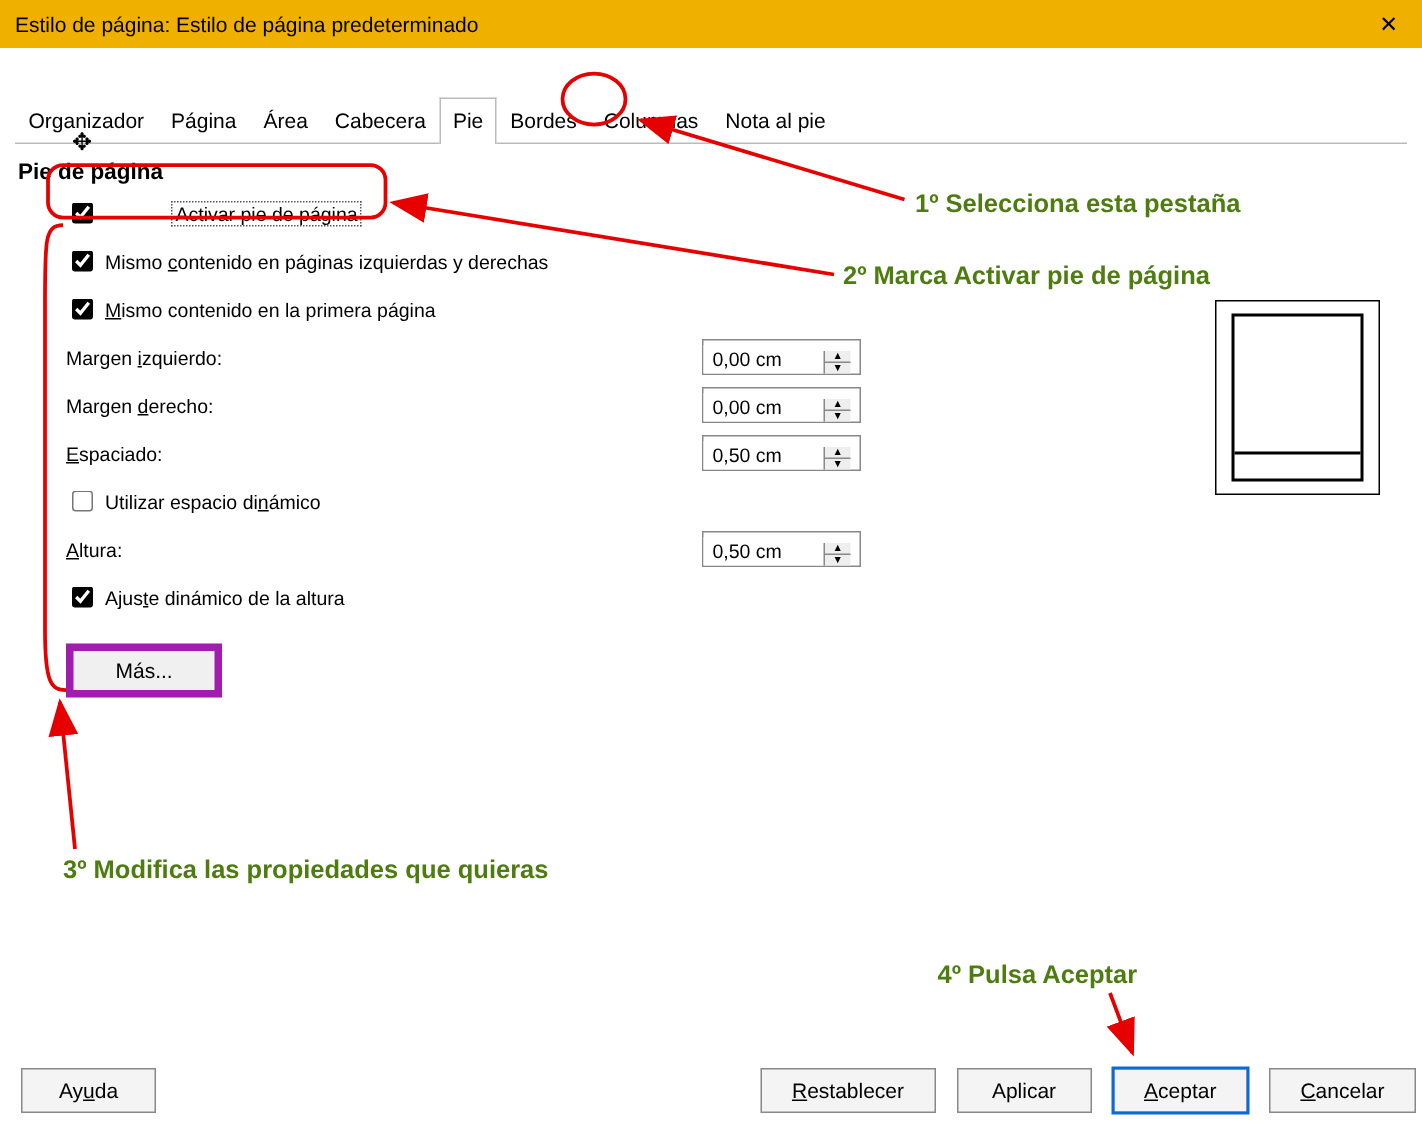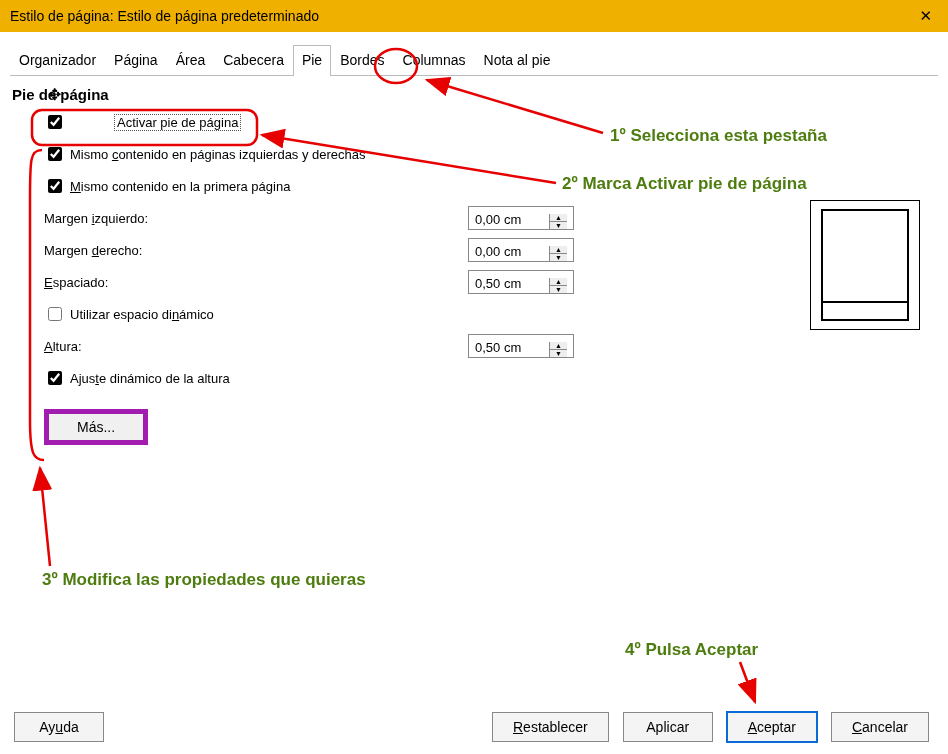--- a/index.html
+++ b/index.html
@@ -20,21 +20,21 @@
     display: flex;
     align-items: center;
     padding: 0 6px 0 10px;
     justify-content: space-between;
   }
   .titlebar .title { font-size: 14px; }
   .close-x { font-size: 15px; padding: 4px 10px; font-family: Arial, sans-serif; cursor: pointer; }
   .content { padding: 0 10px; }
   .tabs {
     display: flex;
-    margin-top: 12px;
+    margin-top: 32px;
     border-bottom: 1px solid #bbb;
   }
   .tab {
     padding: 6px 8px 8px 8px;
     border: 1px solid transparent;
     border-bottom: none;
     cursor: pointer;
     position: relative;
     top: 1px;
     font-size: 14px;
@@ -129,21 +129,21 @@
   }
   .preview .footer-region {
     position: absolute;
     left: 0; right: 0; bottom: 0; height: 18px;
     border-top: 2px solid #000;
   }
   .footer-bar {
     position: absolute;
     bottom: 12px;
     left: 14px;
-    right: 19px;
+    right: 4px;
     display: flex;
     justify-content: space-between;
     align-items: center;
   }
   .footer-bar .right-group { display: flex; gap: 14px; }
   
   .anno {
     position: absolute;
     color: #4d7c0f;
     font-weight: bold;

